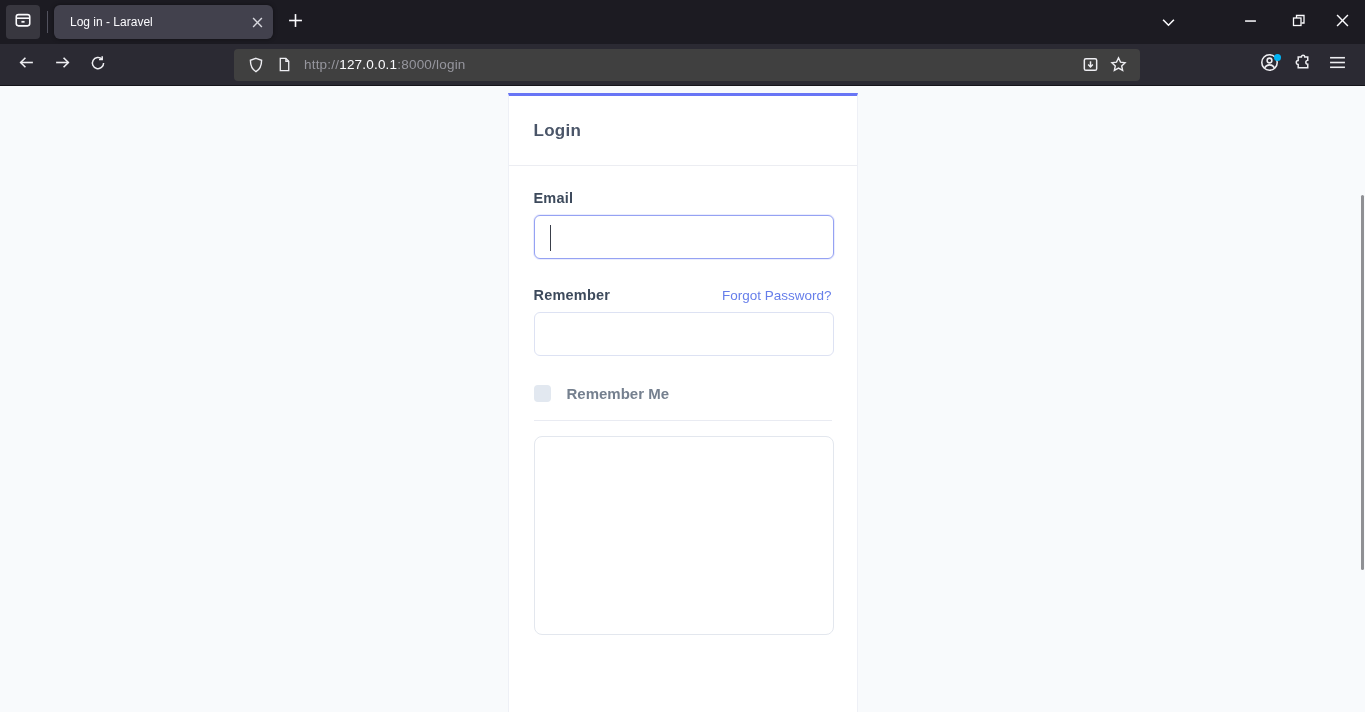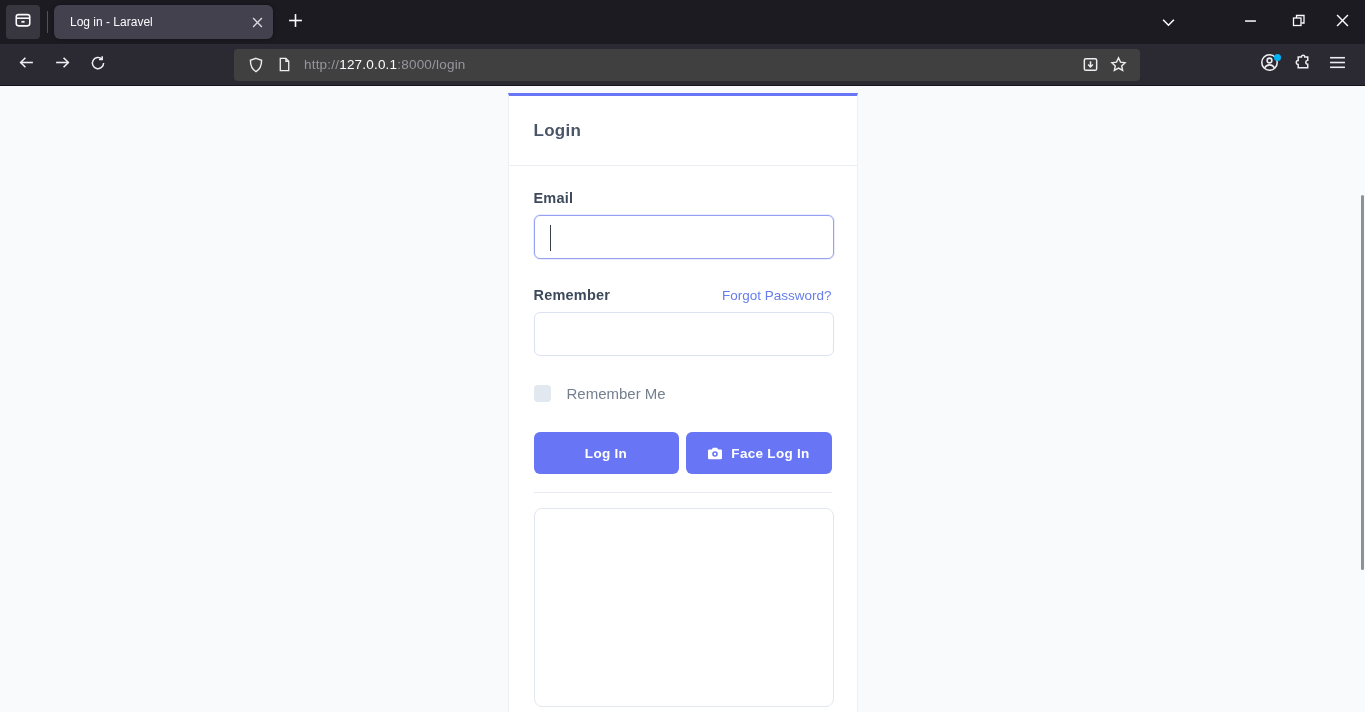--- a/index.html
+++ b/index.html
@@ -53,21 +53,21 @@
   .forgot-link { font-size:13.5px; color:#667eea; text-decoration:none; }
 
   .text-input { position:relative; width:300px; height:44px; background:#fff; border-radius:6px; margin-top:9px; }
   .input-email { border:1px solid #95a2f3; box-shadow:0 0 0 1px rgba(120,134,240,.15); }
   .input-password { border:1px solid #dde2f3; }
   .caret { position:absolute; left:15px; top:9px; width:1.5px; height:26px; background:#3a3f4a; }
 
   .row-password { margin-top:28px; }
   .remember-row { margin-top:29px; display:flex; align-items:center; }
   .checkbox { width:17px; height:17px; border-radius:4px; background:#e2e8f0; }
-  .remember-label { margin-left:16px; font-size:15px; color:#75808f; }
+  .remember-label { margin-left:16px; font-size:15px; color:#75808f;font-weight:bold; }
 
   .btn-row { margin-top:30px; display:flex; justify-content:space-between; }
   .btn { height:42px; border:none; border-radius:6px; background:#6875f5; color:#fff;
     font-size:13.5px; font-weight:700; letter-spacing:.3px; font-family:inherit;
     display:flex; align-items:center; justify-content:center; }
   .btn-login { width:145px; }
   .btn-face { width:146px; }
   .btn-face svg { margin-right:8px; }
 
   .divider { margin-top:18px; border:none; border-top:1px solid #e9ebf2; }
@@ -237,31 +237,20 @@
         <span class="field-label">Remember</span>
         <a class="forgot-link" href="#">Forgot Password?</a>
       </div>
       <div class="text-input input-password"></div>
 
       <div class="remember-row">
         <span class="checkbox"></span>
         <span class="remember-label">Remember Me</span>
       </div>
 
-      <div class="btn-row">
-        <button class="btn btn-login">Log In</button>
-        <button class="btn btn-face">
-          <svg width="16" height="14" viewBox="0 0 16 14">
-            <path fill="#ffffff" d="M2.2 3.4 H4.8 L5.9 1.8 H10.1 L11.2 3.4 H13.8 A1.2 1.2 0 0 1 15 4.6 V12 A1.2 1.2 0 0 1 13.8 13.2 H2.2 A1.2 1.2 0 0 1 1 12 V4.6 A1.2 1.2 0 0 1 2.2 3.4 Z"></path>
-            <circle cx="8" cy="8" r="2.8" fill="#6875f5"></circle>
-            <circle cx="8" cy="8" r="1.2" fill="#ffffff"></circle>
-          </svg>
-          <span>Face Log In</span>
-        </button>
-      </div>
 
       <hr class="divider">
 
       <div class="video-box"></div>
 
     </div>
   </div>
 
   <div class="scroll-thumb"></div>
 </div>

